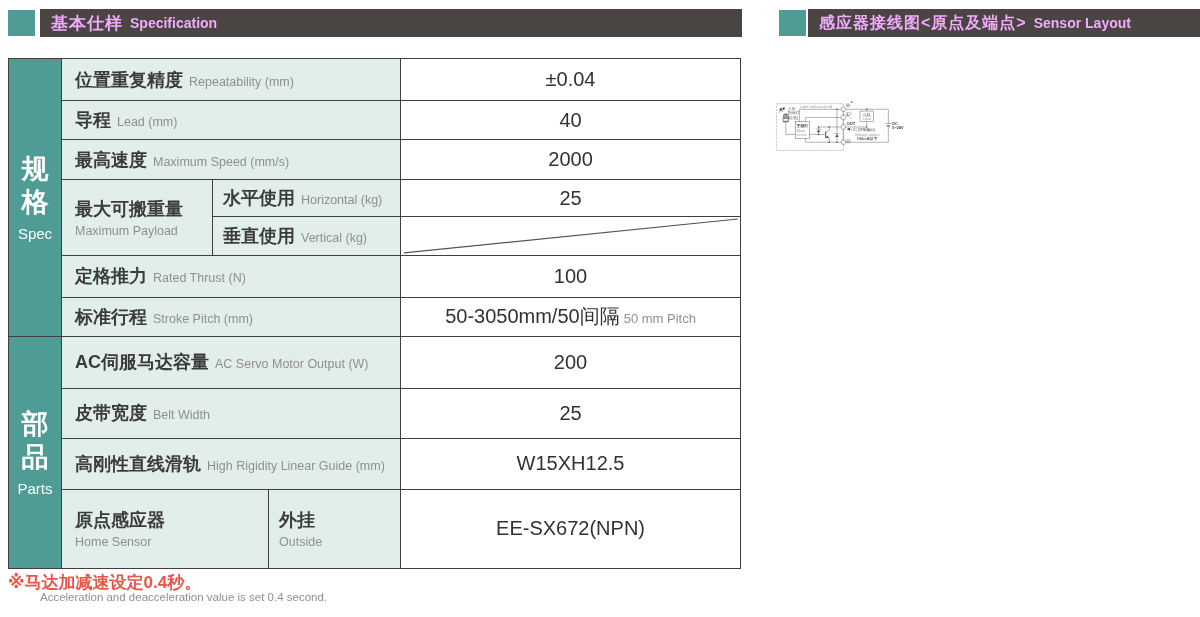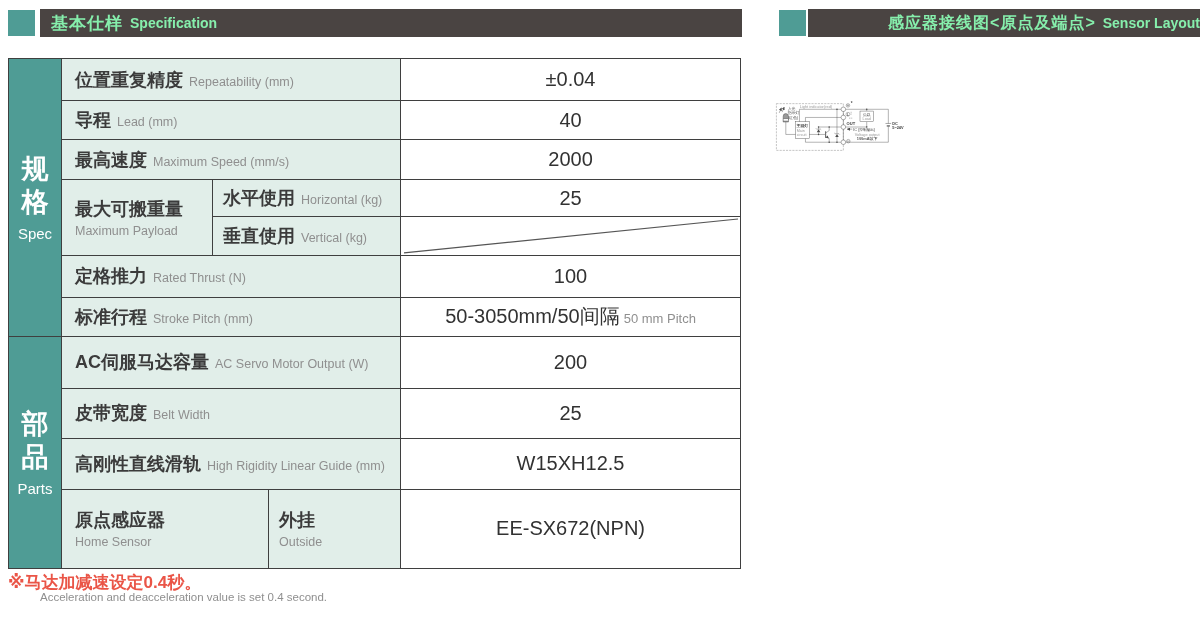--- a/index.html
+++ b/index.html
@@ -13,28 +13,28 @@
   }
   *{box-sizing:border-box;}
   html,body{margin:0;padding:0;}
   body{
     width:1200px;height:617px;position:relative;background:#ffffff;
     font-family:"Liberation Sans","DejaVu Sans",sans-serif;
     overflow:hidden;
   }
   
   .accent-sq{position:absolute;width:27px;height:26px;background:var(--teal);}
-  .hdr-bar{position:absolute;height:28px;background:var(--bar);color:#86efac;
+  .hdr-bar{position:absolute;height:28px;background:var(--bar);color:#f0abfc;
     display:flex;align-items:center;padding-left:11px;white-space:nowrap;overflow:hidden;}
   .hdr-bar .zh{font-size:17px;font-weight:bold;letter-spacing:1px;}
   .hdr-bar .en{font-size:14px;font-weight:bold;margin-left:7px;}
   #hdr-left-sq{left:8px;top:10px;}
   #hdr-left-bar{left:40px;top:9px;width:702px;}
   #hdr-right-sq{left:779px;top:10px;}
-  #hdr-right-bar{left:808px;top:9px;width:392px;justify-content:flex-end;}
+  #hdr-right-bar{left:808px;top:9px;width:392px;}
   #hdr-right-bar .zh{font-size:16px;}
   
   table.spec{
     position:absolute;left:8px;top:58px;width:732px;
     border-collapse:collapse;table-layout:fixed;
   }
   table.spec td{border:1px solid var(--border);vertical-align:middle;}
   td.ghead{background:var(--teal);color:#fff;text-align:center;padding:0;}
   td.ghead .gchar{font-size:27px;font-weight:bold;line-height:1.22;}
   td.ghead .gen{font-size:15px;margin-top:6px;}

